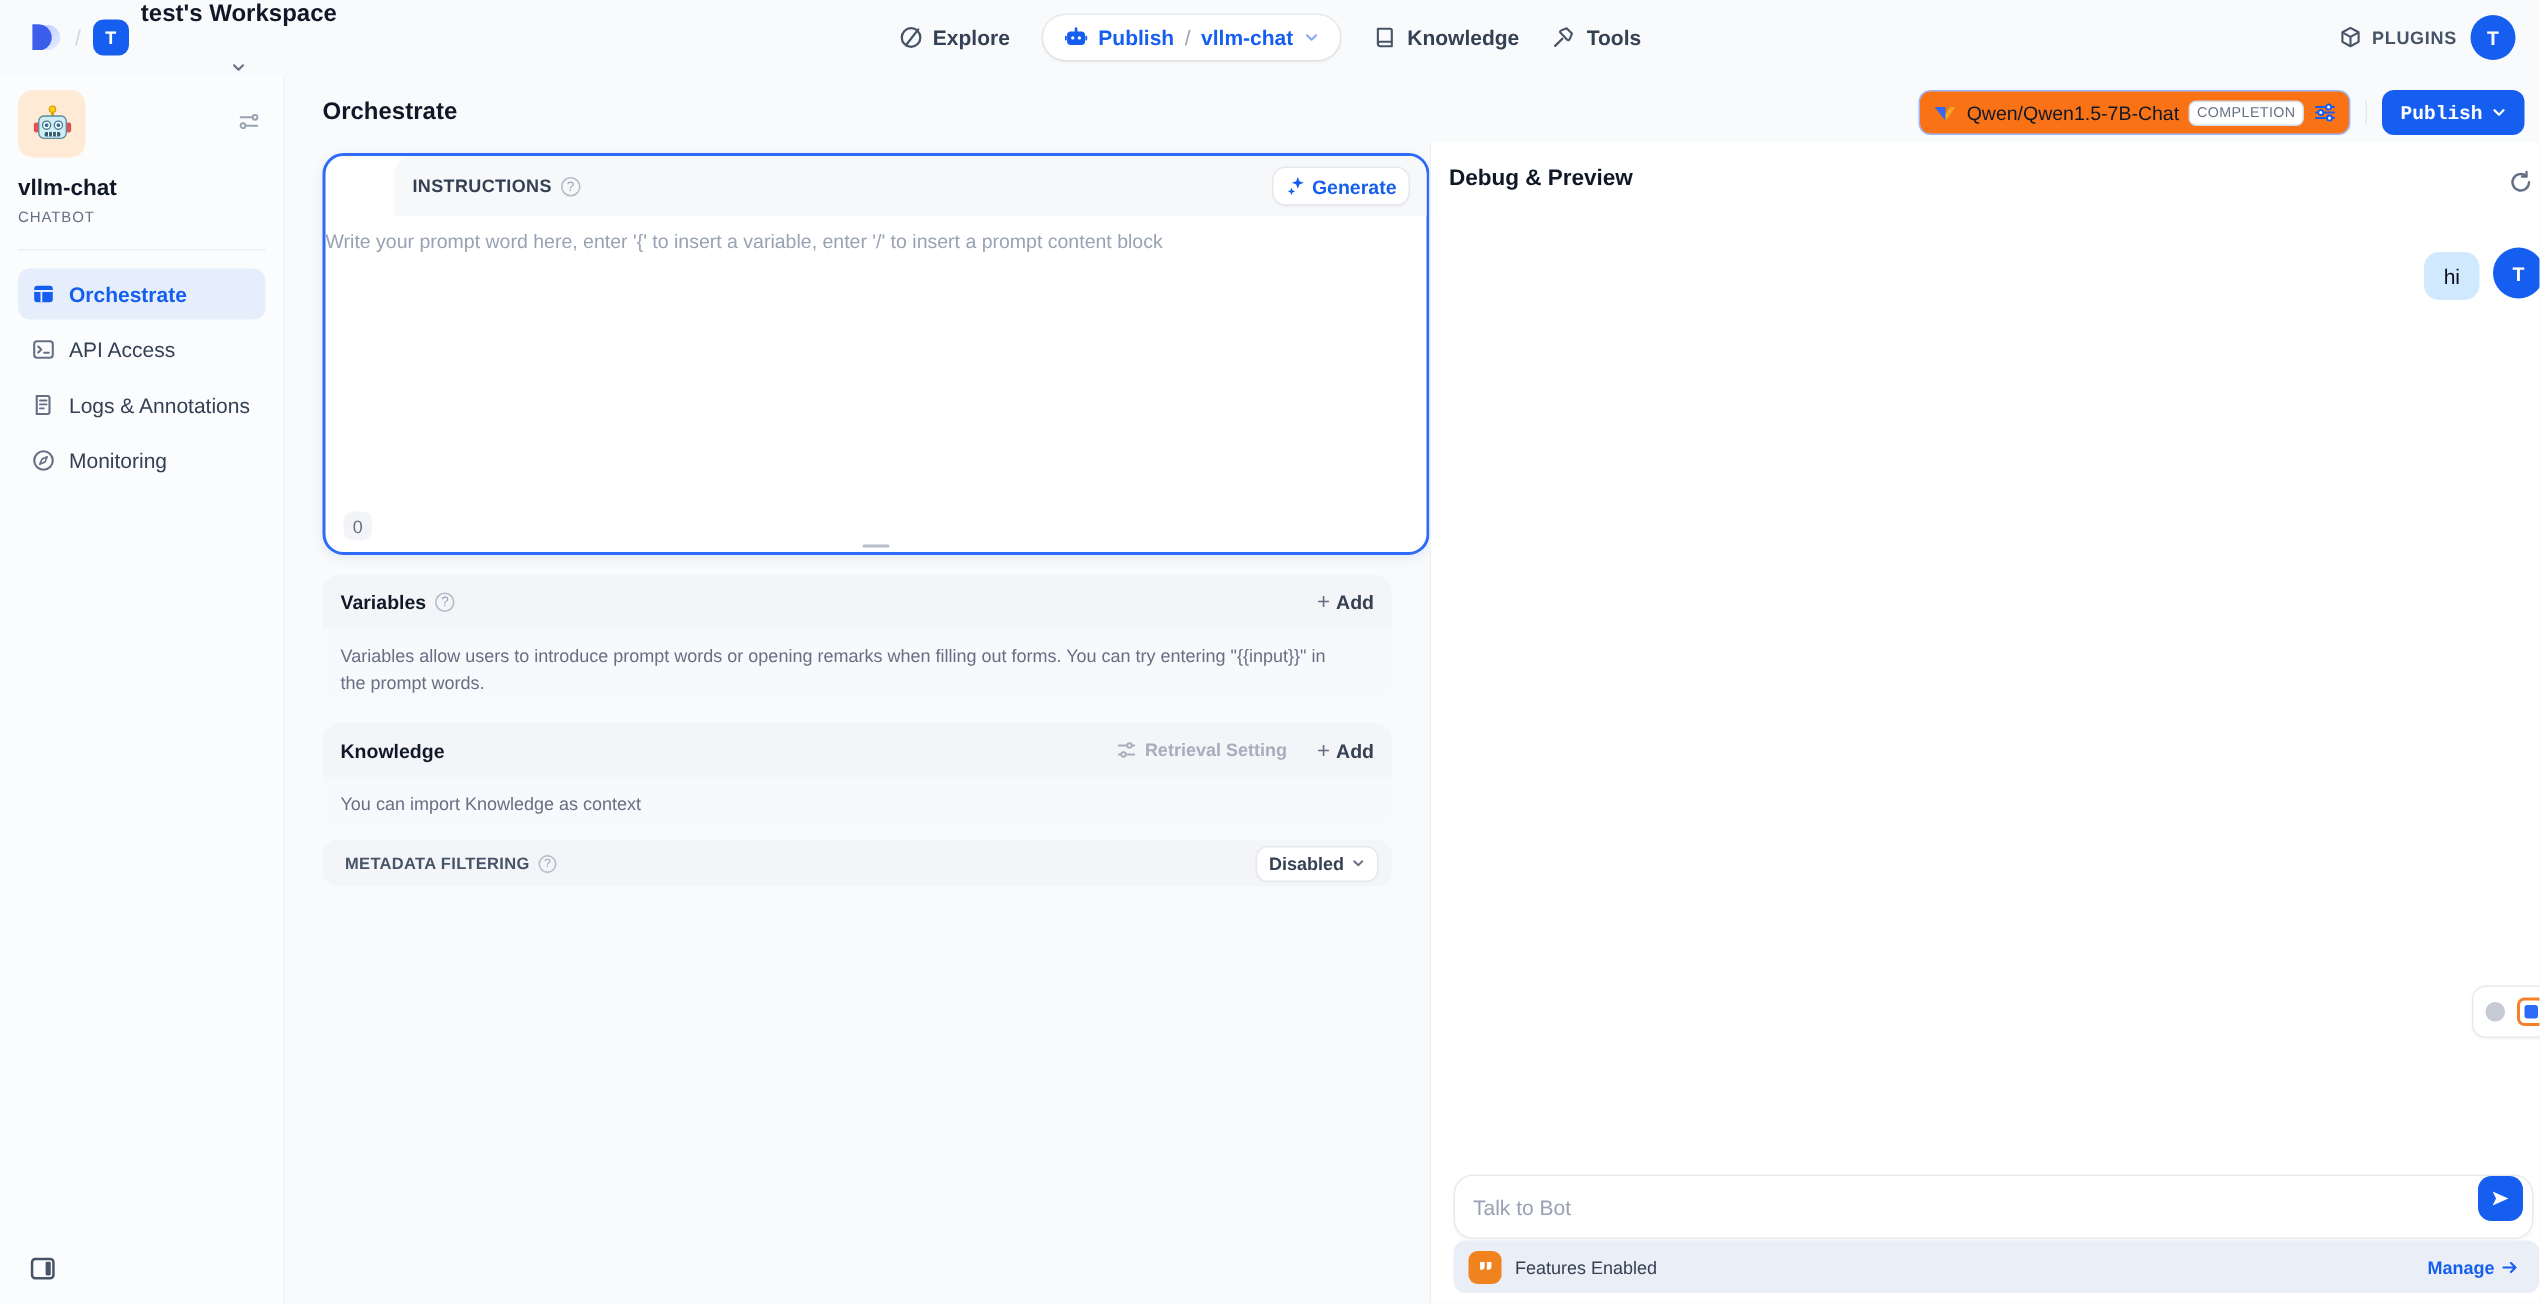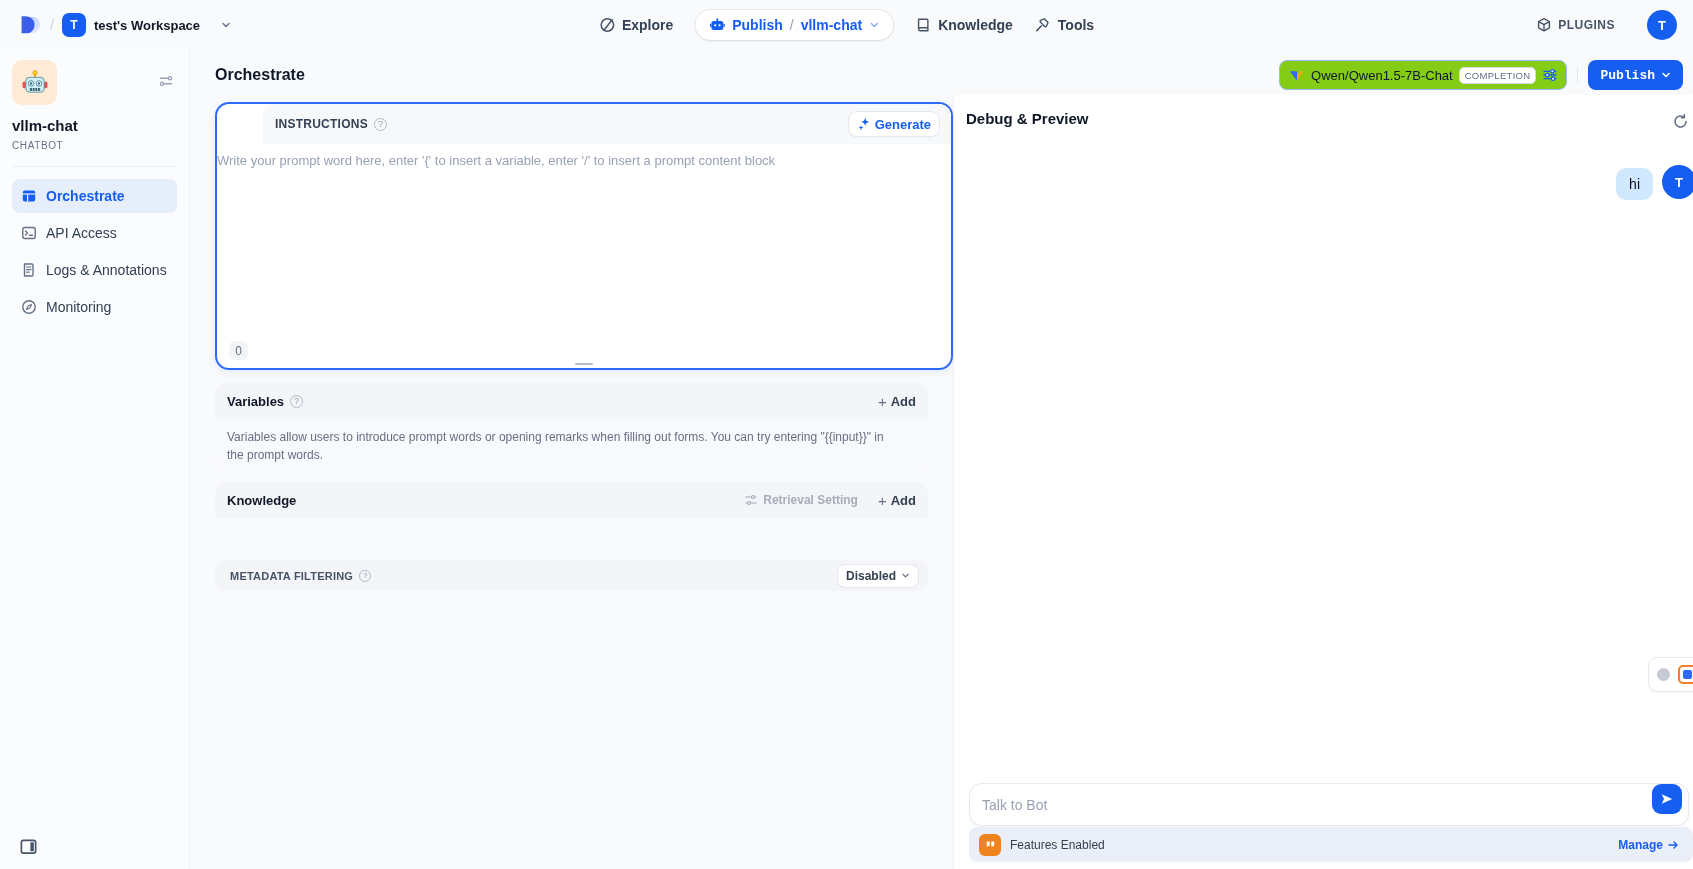--- a/index.html
+++ b/index.html
@@ -5,27 +5,27 @@
   * { margin:0; padding:0; box-sizing:border-box; }
   html,body { width:1693px; height:869px; overflow:hidden; }
   body { font-family:"Liberation Sans","DejaVu Sans",sans-serif; background:#F9FAFB; color:#101828; }
   .app { position:relative; width:1693px; height:869px; overflow:hidden; }
 
   
   .topbar { position:absolute; left:0; top:0; right:0; height:50px; display:flex; align-items:center; padding:0 16px; z-index:30; }
   .tb-left { display:flex; align-items:center; gap:8px; }
   .slash { color:#D0D5DD; font-size:14px; }
   .ws-chip { width:24px; height:24px; border-radius:7px; background:#155EEF; color:#fff; font-size:12px; font-weight:bold; display:flex; align-items:center; justify-content:center; }
-  .ws-name { font-size:13px; font-weight:bold; color:#101828; display:flex; align-items:center; gap:21px; cursor:pointer; }
+  .ws-name { font-size:16px; font-weight:bold; color:#101828; display:flex; align-items:center; gap:21px; cursor:pointer;flex-direction:column; }
   .tb-center { position:absolute; left:50%; top:0; height:50px; transform:translateX(-50%); display:flex; align-items:center; gap:22px; }
   .nav-item { display:flex; align-items:center; gap:7px; font-size:14px; font-weight:bold; color:#344054; cursor:pointer; }
   .studio-pill { display:flex; align-items:center; gap:7px; background:#fff; border-radius:999px; padding:7px 14px; box-shadow:0 0 0 1px rgba(16,24,40,.06),0 1px 3px rgba(16,24,40,.08); font-size:14px; font-weight:bold; }
   .studio-pill .blue { color:#155EEF; }
   .studio-pill .sep { color:#98A2B3; font-weight:normal; }
-  .tb-right { margin-left:auto; display:flex; align-items:center; gap:32px; }
+  .tb-right { margin-left:auto; display:flex; align-items:center; gap:9px; }
   .plugins { display:flex; align-items:center; gap:6px; font-size:12px; font-weight:bold; color:#475467; letter-spacing:.04em; cursor:pointer; }
   .avatar { width:30px; height:30px; border-radius:50%; background:#155EEF; color:#fff; font-size:13px; font-weight:bold; display:flex; align-items:center; justify-content:center; cursor:pointer; }
 
   
   .sidebar { position:absolute; left:0; top:50px; bottom:0; width:190px; background:#FBFCFD; border-right:1px solid #F0F1F5; padding:10px 12px; }
   .app-icon { width:45px; height:45px; border-radius:10px; background:#FFEAD5; display:flex; align-items:center; justify-content:center; }
   .ops-icon { position:absolute; right:16px; top:24px; color:#98A2B3; cursor:pointer; }
   .app-name { margin-top:12px; font-size:15px; font-weight:bold; color:#101828; }
   .app-type { margin-top:6px; font-size:10px; color:#667085; letter-spacing:.06em; }
   .side-div { margin:15px 0 12px; border-top:1px solid #ECEEF2; }
@@ -33,21 +33,21 @@
   .snav-item { height:34px; border-radius:8px; display:flex; align-items:center; gap:9px; padding:0 9px; font-size:14px; color:#344054; cursor:pointer; }
   .snav-item .ic { color:#667085; display:flex; }
   .snav-item.active { background:#E6EEFC; color:#155EEF; font-weight:bold; }
   .snav-item.active .ic { color:#155EEF; }
   .collapse-btn { position:absolute; left:19px; bottom:9px; color:#475467; cursor:pointer; }
 
   
   .toolbar { position:absolute; left:190px; top:50px; right:0; height:50px; display:flex; align-items:center; padding:0 10px 0 25px; z-index:20; }
   .page-title { font-size:16px; font-weight:bold; color:#101828; }
   .toolbar .grow { flex:1; }
-  .model-pill { height:30px; display:flex; align-items:center; gap:6px; padding:0 8px; background:#84cc16; border:1px solid #9BB8FC; border-radius:8px; cursor:pointer; }
+  .model-pill { height:30px; display:flex; align-items:center; gap:6px; padding:0 8px; background:#f97316; border:1px solid #9BB8FC; border-radius:8px; cursor:pointer; }
   .model-name { font-size:13px; color:#101828; }
   .model-badge { font-size:9.5px; color:#667085; border:1px solid #D5DAE2; background:#fff; border-radius:5px; padding:2px 5px; letter-spacing:.03em; }
   .tb-divider { width:1px; height:16px; background:#E4E7EC; margin:0 10px; }
   .publish-btn { height:30px; display:flex; align-items:center; gap:6px; padding:0 12px; background:#155EEF; color:#fff; border:none; border-radius:8px; font-size:13px; font-weight:bold; font-family:Liberation Mono, monospace; cursor:pointer; }
 
   
   .config { position:absolute; left:190px; top:100px; width:763px; bottom:0; padding-left:25px; }
   .card { width:713px; border-radius:12px; overflow:hidden; }
 
   .instructions { position:relative; margin-top:2px; height:268px; background:#fff; border:2px solid #2D6AF6; border-radius:14px; box-shadow:0 2px 8px rgba(21,94,239,.10); }
@@ -340,20 +340,23 @@
                 <circle cx="5" cy="10" r="1.5" fill="#F3F5F9" stroke="#A7ADBA" stroke-width="1.2"></circle>
               </svg>
             <span>Retrieval Setting</span>
           </span>
           <span class="add-btn">
             <span class="plus">+</span>
             <span>Add</span>
           </span>
         </span>
       </div>
+      <div class="gray-card-body">
+        <div>You can import Knowledge as context</div>
+      </div>
     </section>
 
     <section class="metadata-row">
       <span class="meta-title">METADATA FILTERING</span>
       <span class="help meta-help">?</span>
       <button class="disabled-btn">
         <span>Disabled</span>
         <svg width="9" height="9" viewBox="0 0 10 10">
             <path d="M2 3.5 L5 6.5 L8 3.5" stroke="#667085" stroke-width="1.4" fill="none" stroke-linecap="round" stroke-linejoin="round"></path>
           </svg>

